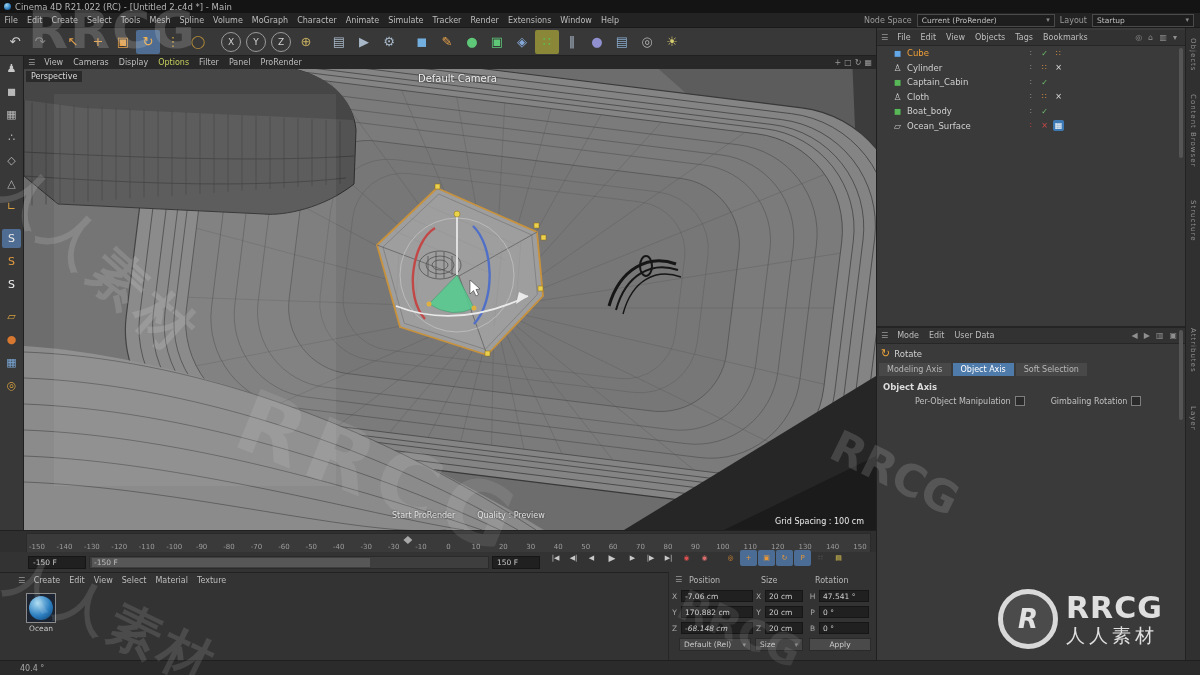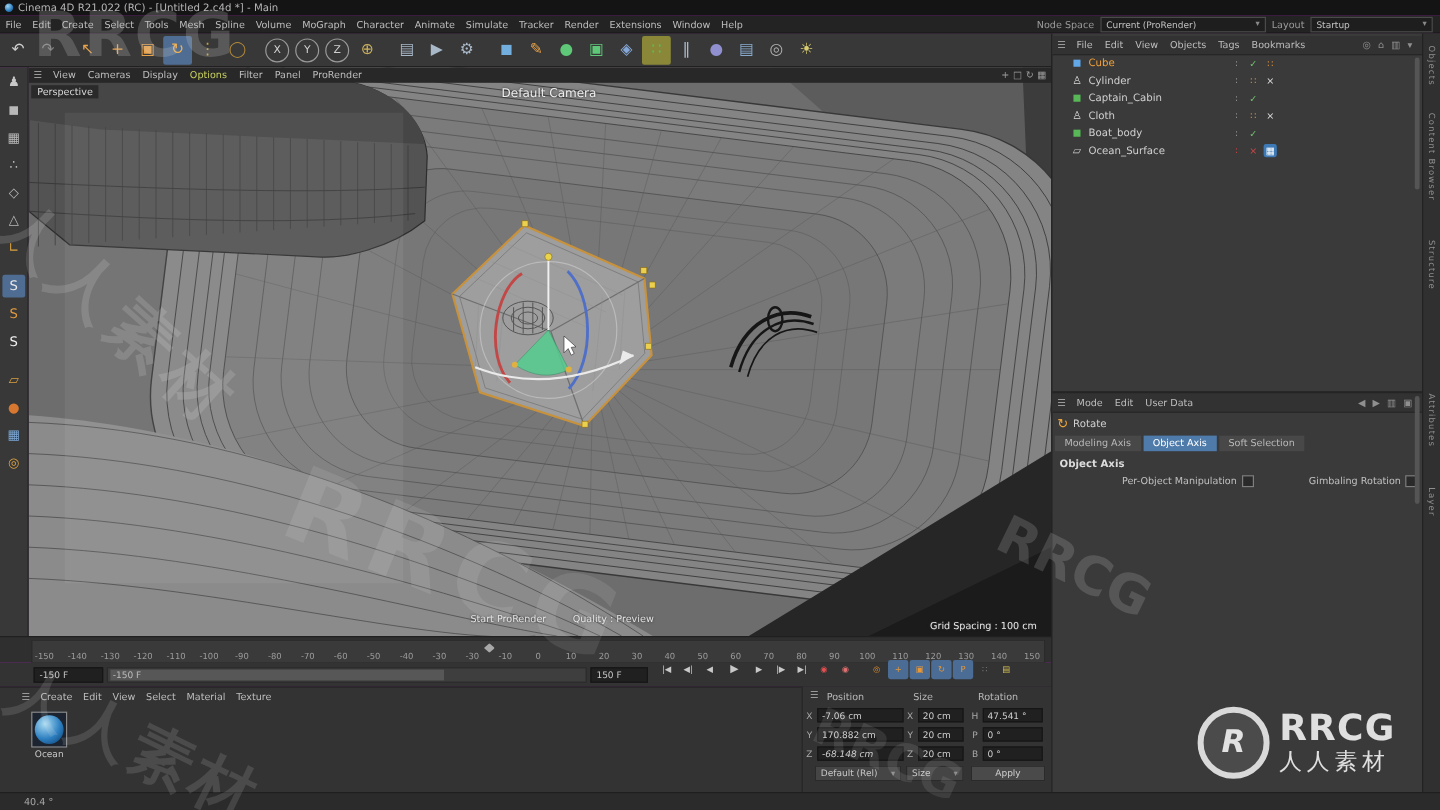--- a/index.html
+++ b/index.html
@@ -56,21 +56,21 @@
   .vscroll{position:absolute;width:4px;background:#555;border-radius:2px;}
   #am-div{position:absolute;left:0;top:298px;width:100%;height:2px;background:#242424;}
   #am-menu{top:300px;}
   #am-tool{position:absolute;left:4px;top:319px;display:flex;align-items:center;gap:4px;font-size:8.5px;color:#d0d0d0;}
   #am-tool .rot{color:#e8a23a;font-size:11px;}
   #am-tabs{position:absolute;left:2px;top:335px;display:flex;gap:2px;}
   .am-tab{background:#484848;color:#b8b8b8;font-size:8px;padding:2px 8px;}
   .am-tab.on{background:#4f7bab;color:#fff;}
   #am-section{position:absolute;left:6px;top:354px;font-size:8.5px;font-weight:bold;color:#dcdcdc;}
   #am-checks{position:absolute;left:38px;top:368px;display:flex;gap:26px;font-size:8px;color:#c0c0c0;align-items:center;}
-  .chk{display:flex;gap:4px;margin-left:20px;}
+  .chk{display:flex;align-items:center;gap:4px;}
   .chkbox{width:8px;height:8px;background:#2a2a2a;border:1px solid #7e7e7e;}
   
   #rstrip{left:1185px;top:28px;width:15px;height:632px;background:#303030;border-left:1px solid #222;box-sizing:border-box;}
   .vtab{position:absolute;left:3px;writing-mode:vertical-rl;font-size:7px;color:#8f8f8f;letter-spacing:1px;}
   
   #timeline{left:0;top:530px;width:876px;height:22px;background:#2f2f2f;border-top:1px solid #202020;box-sizing:border-box;}
   #ruler{position:absolute;left:26px;top:2px;right:5px;height:18px;background:#3a3a3a;border:1px solid #2a2a2a;}
   #tickarea{position:absolute;left:10px;right:10px;top:0;bottom:0;}
   .tick{position:absolute;bottom:1px;transform:translateX(-50%);font-size:7px;color:#9c9c9c;}
   .ph{position:absolute;top:2px;width:9px;height:8px;margin-left:-4px;background:#a8a8a8;clip-path:polygon(0 50%,50% 0,100% 50%,50% 100%);}

